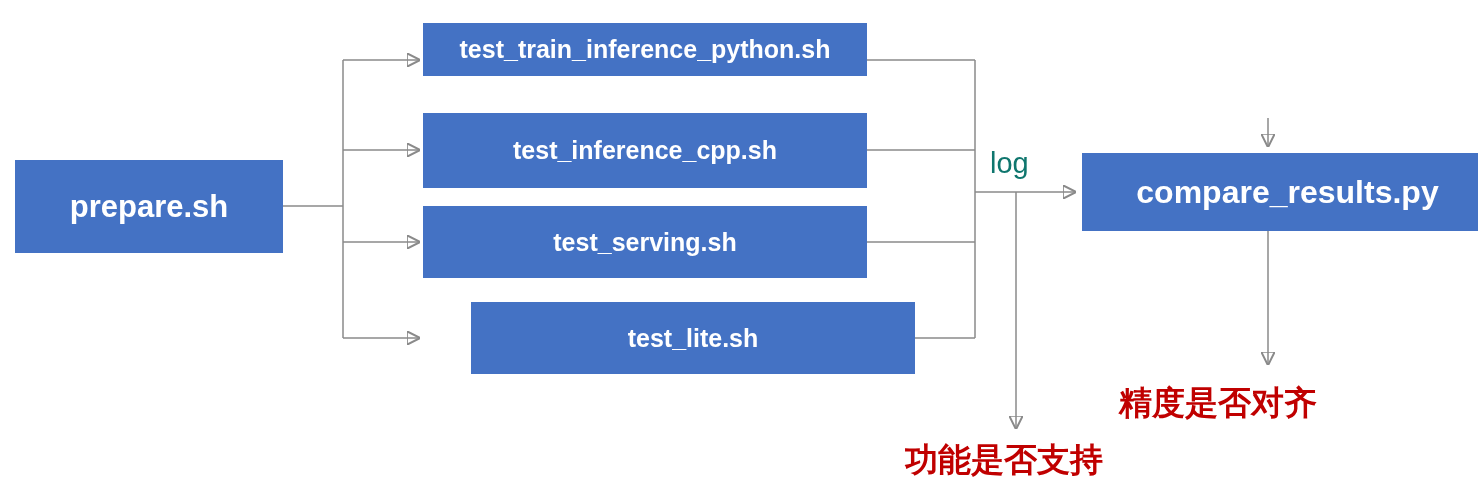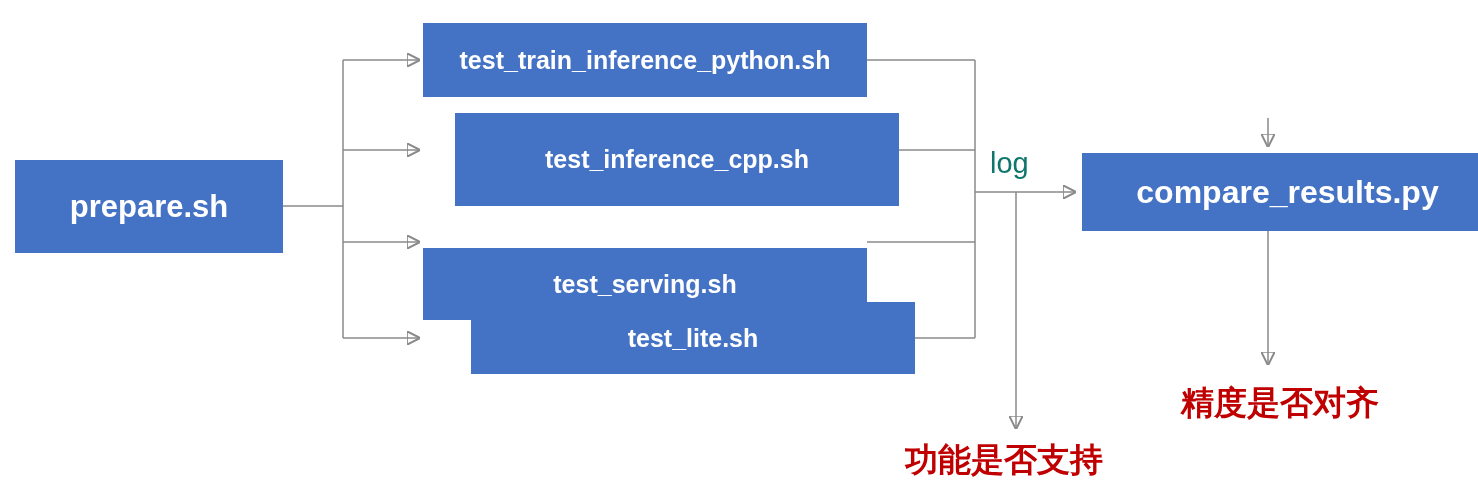--- a/index.html
+++ b/index.html
@@ -33,23 +33,23 @@
     color: #ffffff;
     display: flex;
     align-items: center;
     justify-content: center;
     font-weight: 700;
     text-align: center;
     box-sizing: border-box;
   }
   .node-prepare   { left: 15px;   top: 160px; width: 268px; height: 93px; font-size: 31px; }
   .node-test      { left: 423px;  width: 444px; font-size: 25px; }
-  .node-test-1    { top: 23px;  height: 74px; }
-  .node-test-2    { top: 113px; height: 93px; margin-left: 32px; }
-  .node-test-3    { top: 206px; height: 72px; margin-top: 42px; }
+  .node-test-1    { top: 23px;  height: 53px; }
+  .node-test-2    { top: 113px; height: 75px; }
+  .node-test-3    { top: 206px; height: 72px; }
   .node-test-4    { top: 302px; height: 72px; margin-left: 48px; }
   .node-compare   { left: 1082px; top: 153px; width: 411px; height: 78px; font-size: 32px; }
   .node-results   { left: 1183px; top: 26px;  width: 170px; height: 92px; font-size: 30px;
                     border-radius: 24px 0 24px 0; }
   .edge-label-log {
     position: absolute;
     left: 990px;
     top: 148px;
     font-size: 29px;
     color: #0f766e;
@@ -58,21 +58,21 @@
   .annotation {
     position: absolute;
     color: #C00000;
     font-weight: 700;
     font-size: 33px;
     white-space: nowrap;
     transform: translateX(-50%);
     line-height: 1.15;
   }
   .annotation-function  { left: 1004px; top: 441px; }
-  .annotation-precision { left: 1280px; top: 384px; }
+  .annotation-precision { left: 1218px; top: 384px; }
 </style>
 </head>
 <body>
 
 <div class="canvas">
 
   <svg class="connectors" viewBox="0 0 1478 498" xmlns="http://www.w3.org/2000/svg">
     <defs>
       <marker id="arw" viewBox="0 0 10 10" refX="9" refY="5" markerWidth="9" markerHeight="9" orient="auto-start-reverse">
         <path d="M0 0 L10 5 L0 10 Z" fill="#7f7f7f" stroke="none"></path>

